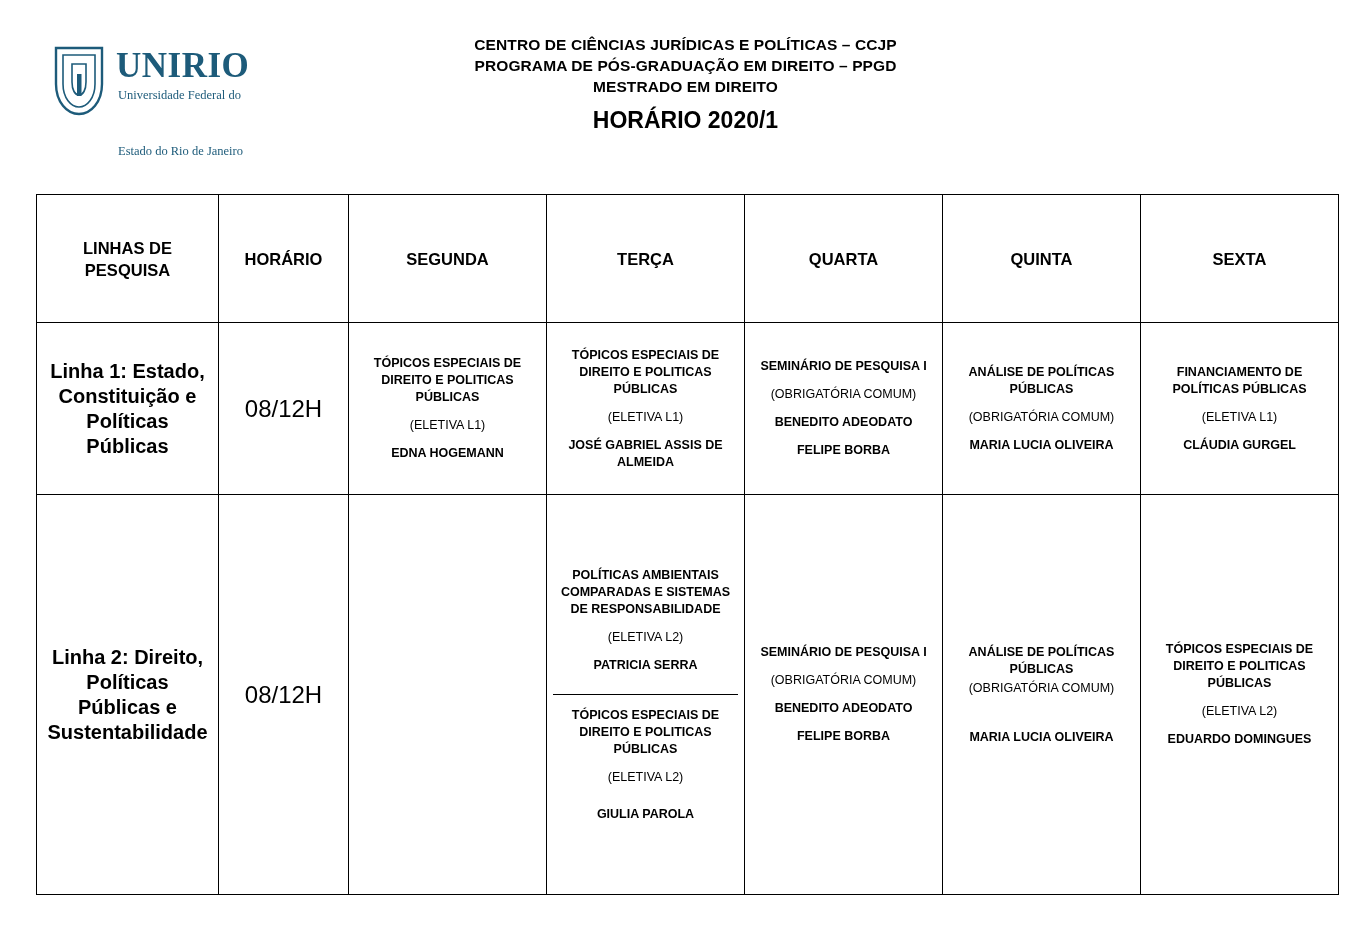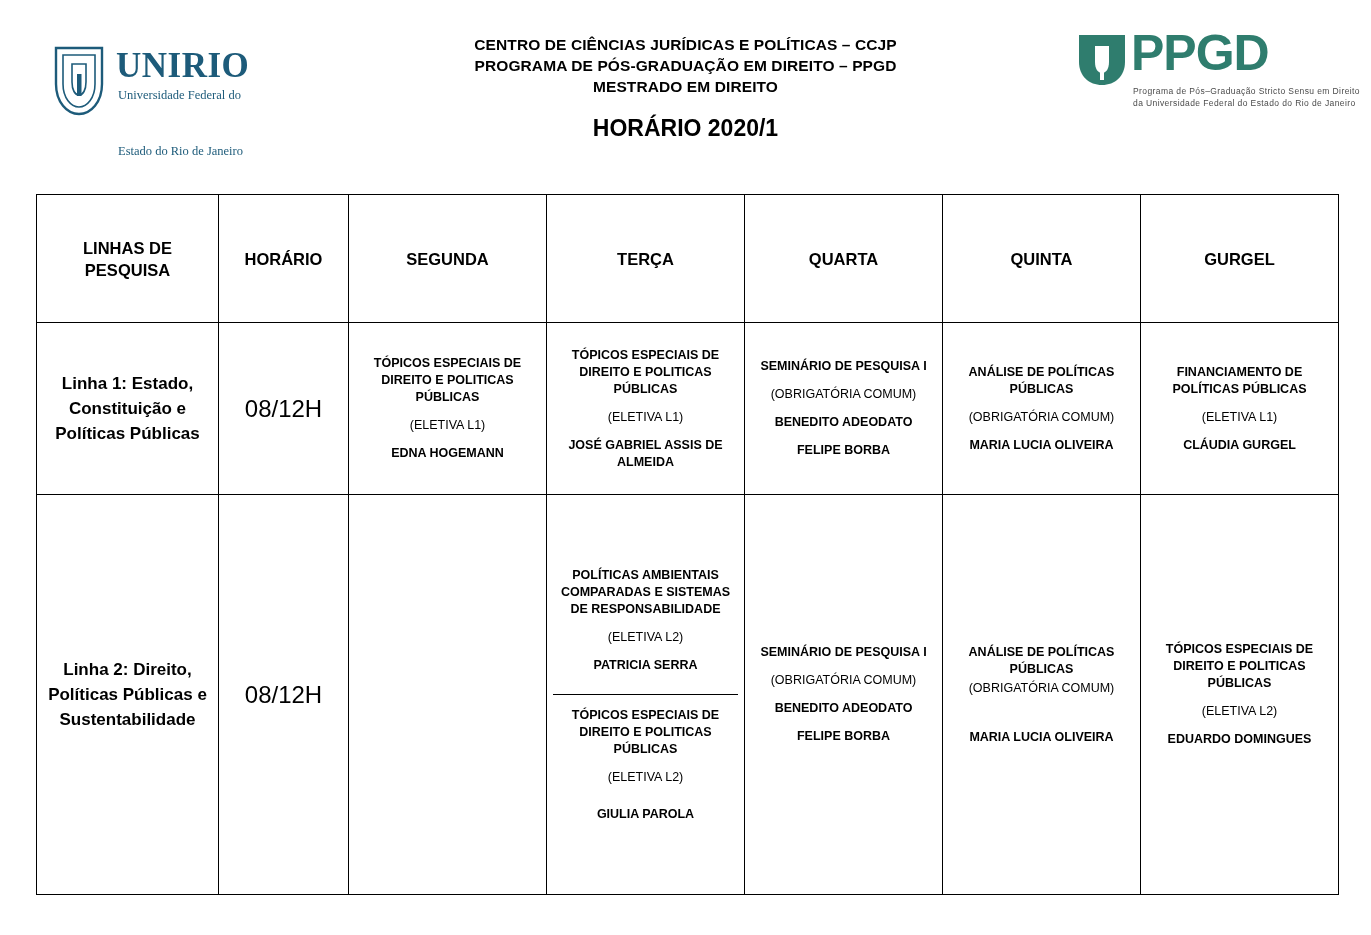--- a/index.html
+++ b/index.html
@@ -37,21 +37,21 @@
   .header-center .line {
     font-size: 15.5px;
     font-weight: bold;
     line-height: 21px;
     letter-spacing: 0.1px;
   }
   .header-center .title {
     font-size: 23px;
     font-weight: bold;
     line-height: 34px;
-    margin-top: 14px;
+    margin-top: 6px;
   }
 
   
   .logo-unirio {
     position: absolute;
     left: 48px;
     top: 44px;
     width: 235px;
     height: 80px;
   }
@@ -144,21 +144,21 @@
     font-weight: bold;
     text-align: center;
     line-height: 22px;
   }
   .col-linha  { width: 182px; }
   .col-hora   { width: 130px; }
   .col-dia    { width: 198px; }
 
   td.linha-cell {
     text-align: center;
-    font-size: 17px;
+    font-size: 20px;
     font-weight: bold;
     line-height: 25px;
   }
   td.hora-cell {
     text-align: center;
     font-size: 24px;
     font-weight: normal;
   }
   td.slot {
     vertical-align: top;
@@ -217,45 +217,33 @@
       <div class="sub2">Estado do Rio de Janeiro</div>
     </div>
 
     <div class="header-center">
       <div class="line">CENTRO DE CIÊNCIAS JURÍDICAS E POLÍTICAS – CCJP</div>
       <div class="line">PROGRAMA DE PÓS-GRADUAÇÃO EM DIREITO – PPGD</div>
       <div class="line">MESTRADO EM DIREITO</div>
       <div class="title">HORÁRIO 2020/1</div>
     </div>
 
-    <div class="logo-ppgd">
-      <div class="mark">
-        <svg width="58" height="58" viewBox="0 0 58 58">
-          <path d="M6 3 L52 3 L52 30 C52 44 42 53 29 53 C16 53 6 44 6 30 Z" fill="#2f7d6e"></path>
-          <path d="M22 14 L36 14 L36 30 C36 37 33 41 29 41 C25 41 22 37 22 30 Z" fill="#ffffff"></path>
-          <rect x="27" y="26" width="4" height="22" fill="#ffffff"></rect>
-        </svg>
-      </div>
-      <div class="word">PPGD</div>
-      <div class="sub1">Programa de Pós–Graduação Stricto Sensu em Direito</div>
-      <div class="sub2">da Universidade Federal do Estado do Rio de Janeiro</div>
-    </div>
   </div>
 
   <div class="table-wrap">
     <table class="schedule">
       <thead>
         <tr>
           <th class="col-linha">LINHAS DE PESQUISA</th>
           <th class="col-hora">HORÁRIO</th>
           <th class="col-dia">SEGUNDA</th>
           <th class="col-dia">TERÇA</th>
           <th class="col-dia">QUARTA</th>
           <th class="col-dia">QUINTA</th>
-          <th class="col-dia">GURGEL</th>
+          <th class="col-dia">SEXTA</th>
         </tr>
       </thead>
       <tbody>
 
         <tr class="row-1">
           <td class="linha-cell">Linha 1: Estado, Constituição e Políticas Públicas</td>
           <td class="hora-cell">08/12H</td>
 
           <td class="slot mid">
             <div class="entry">

